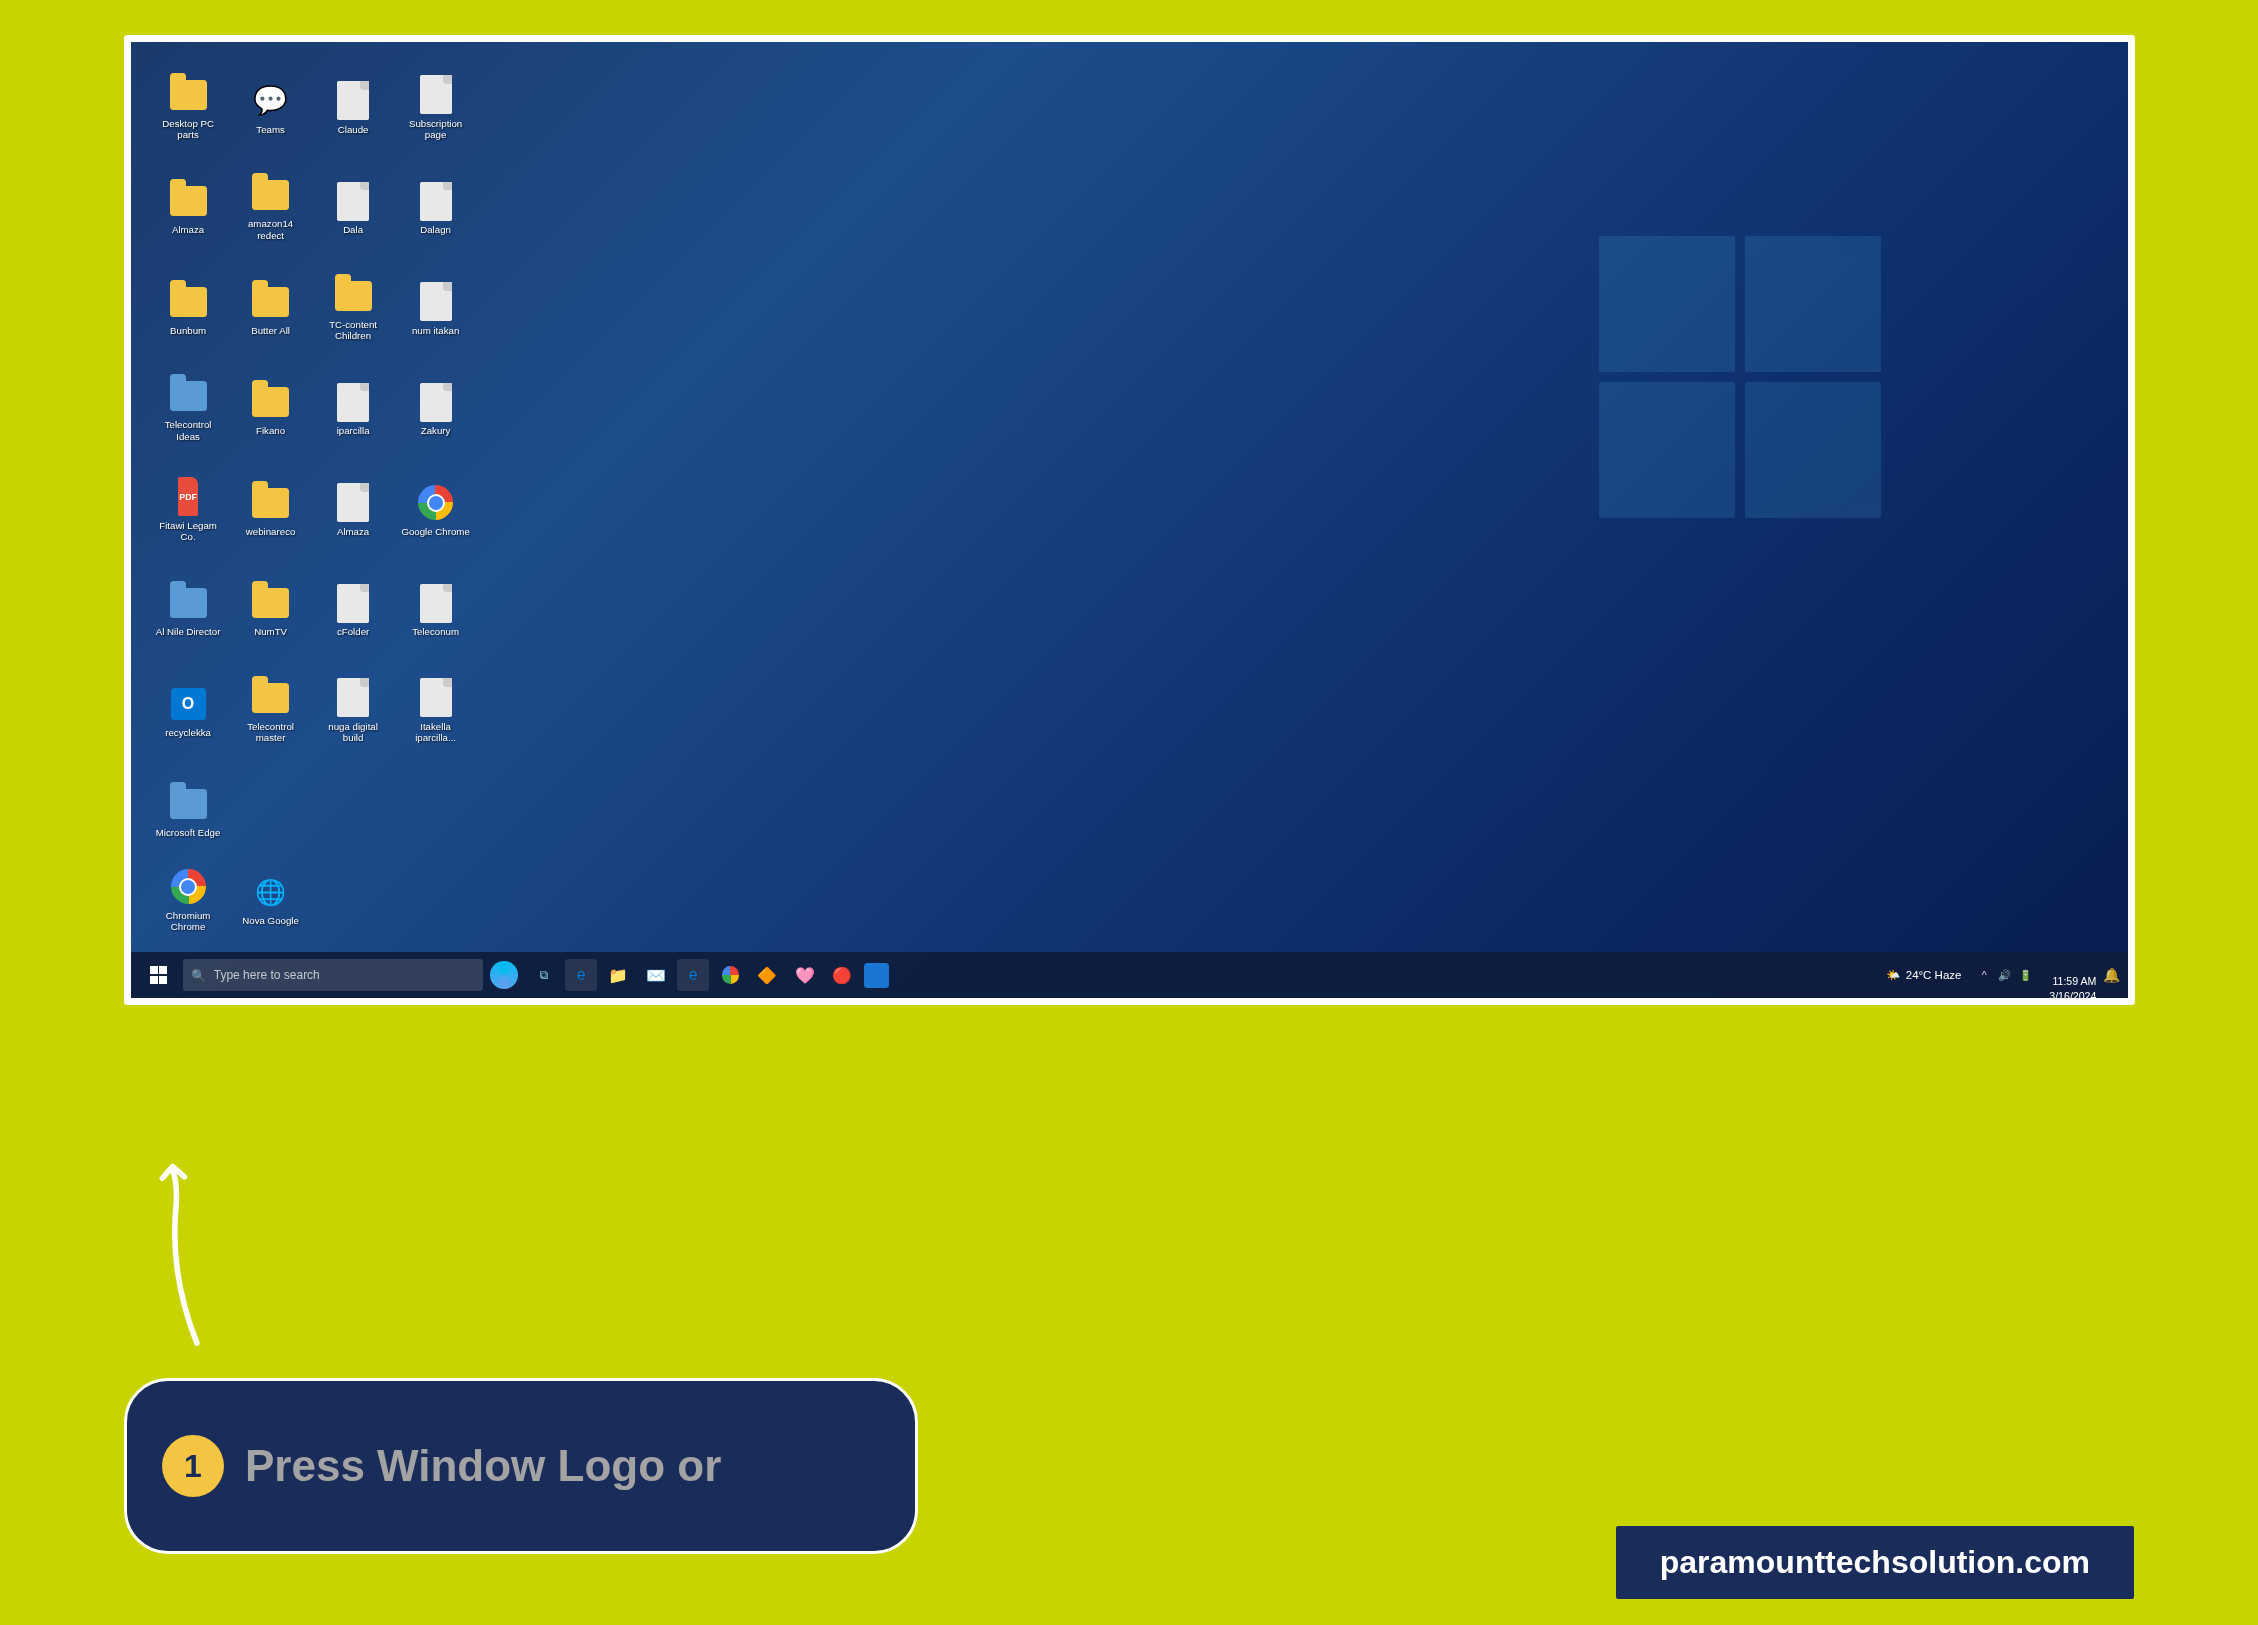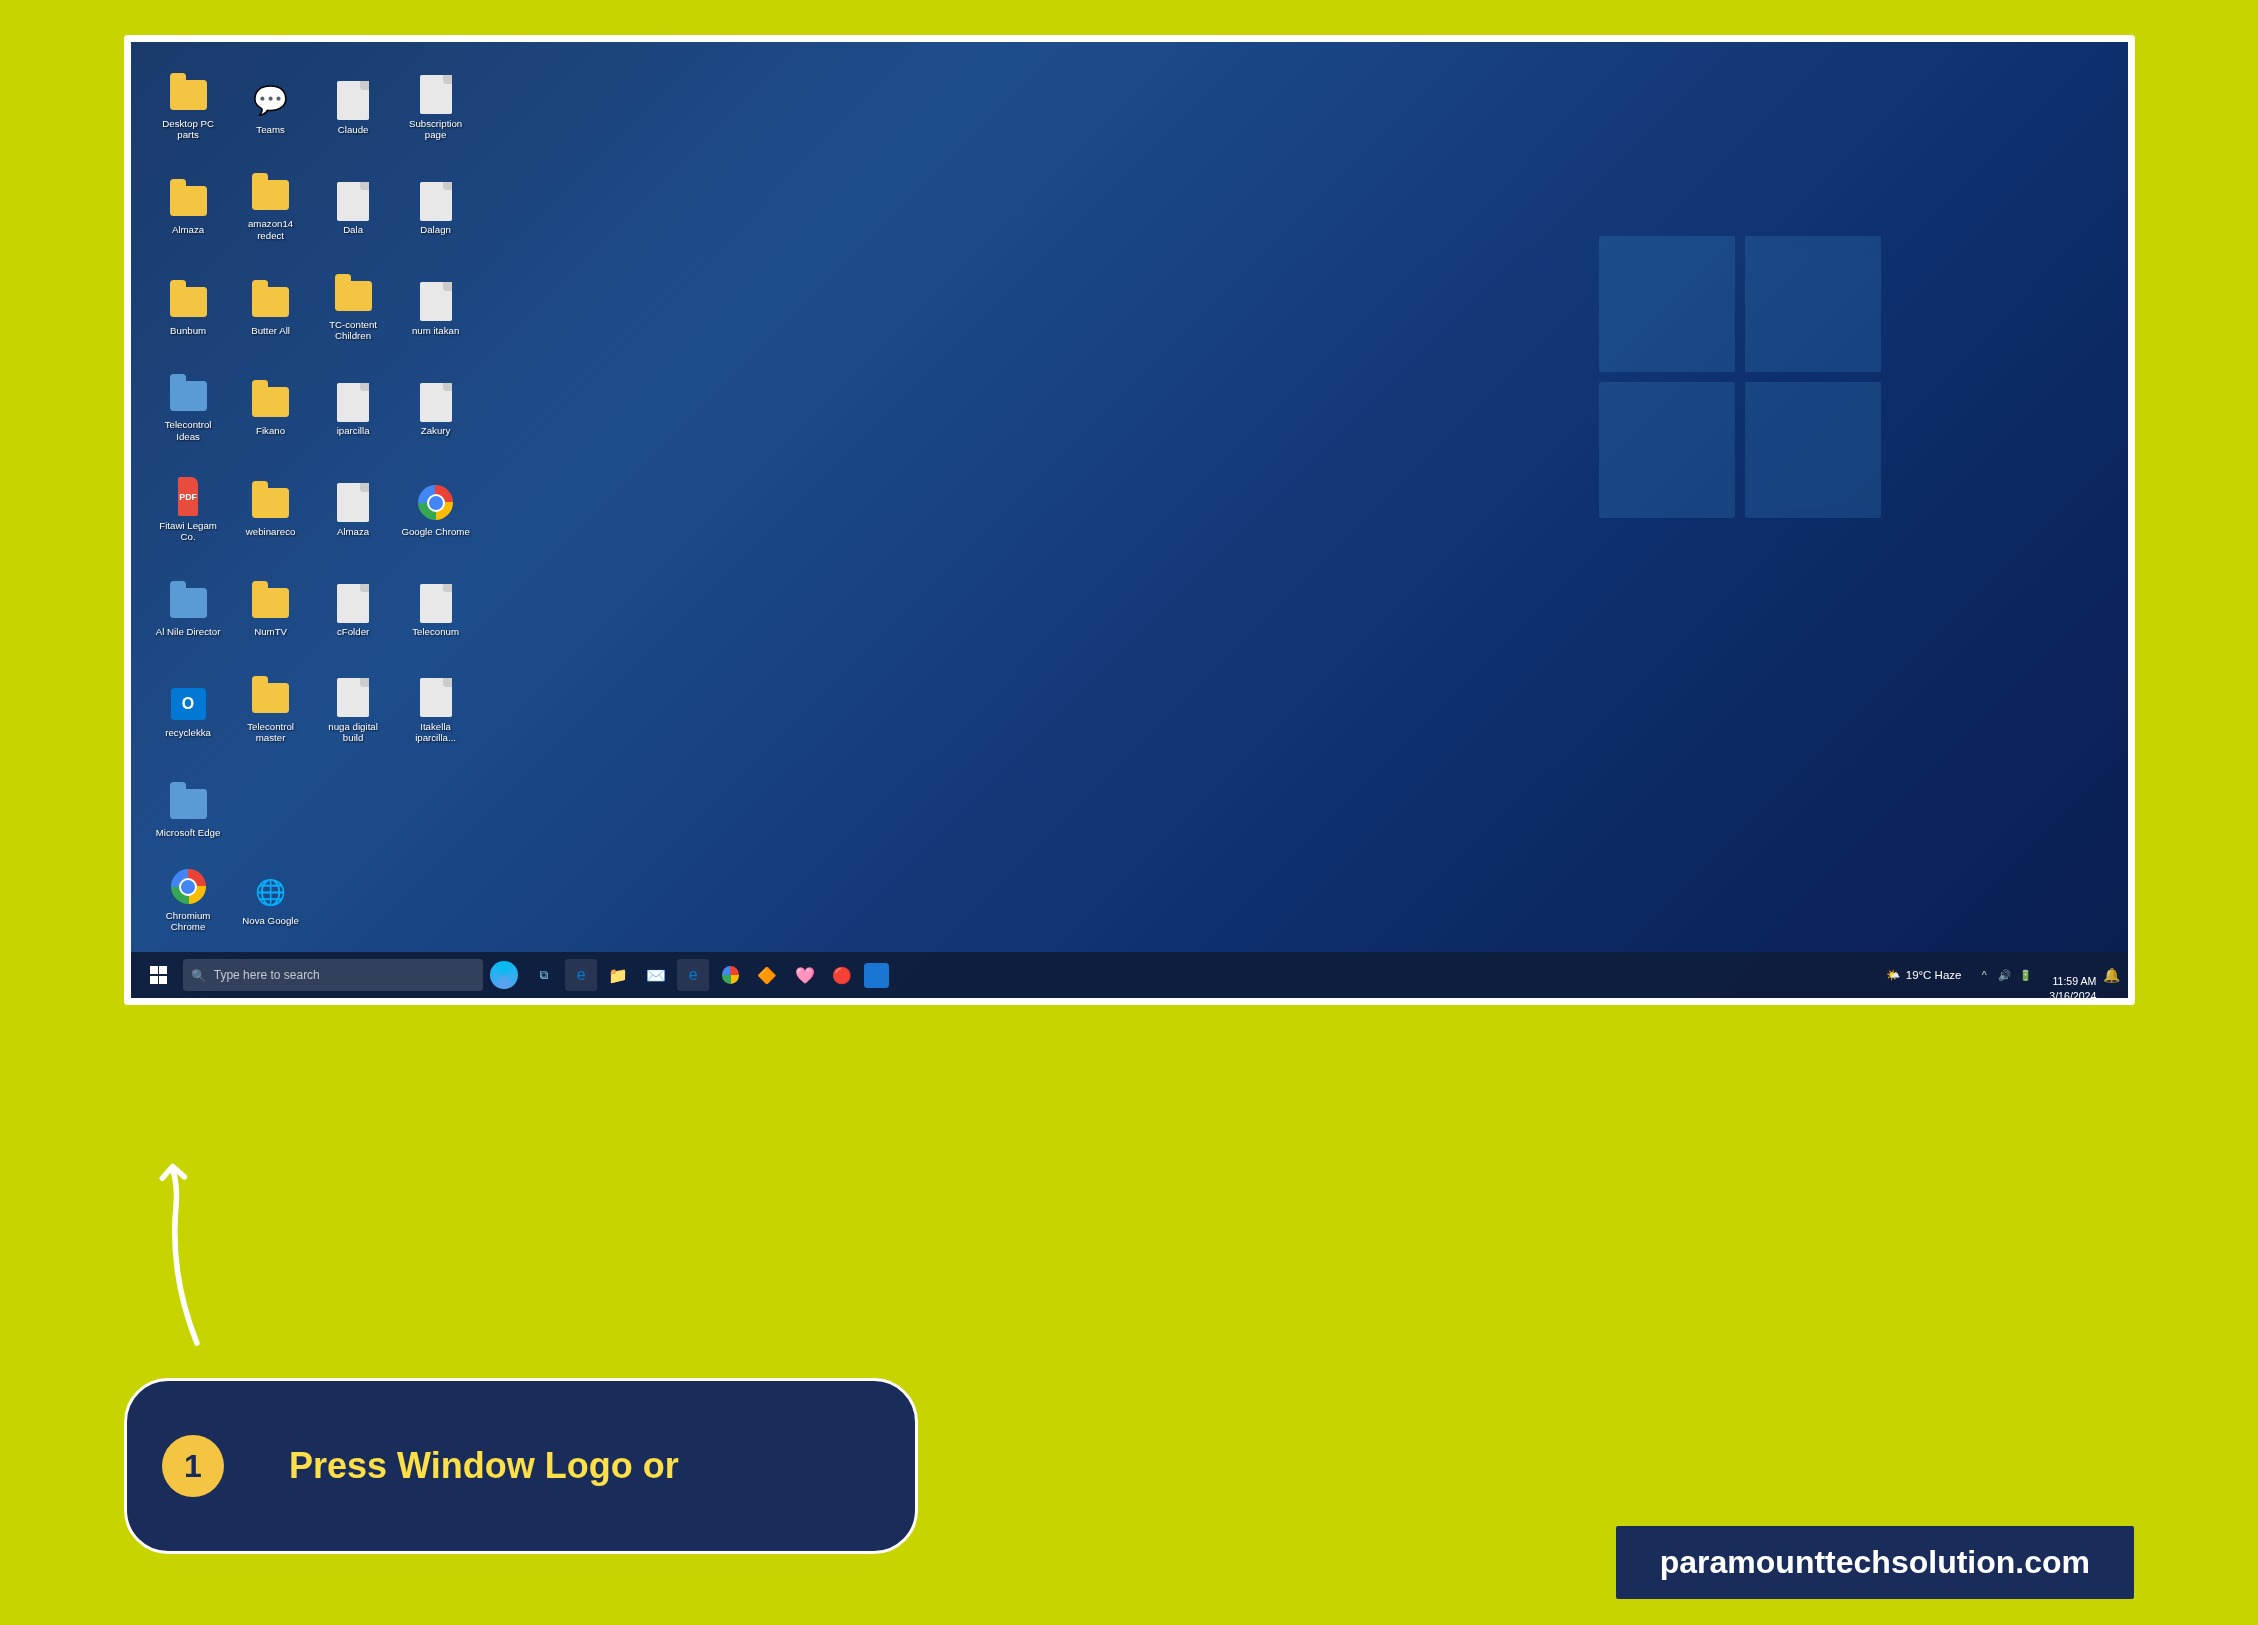--- a/index.html
+++ b/index.html
@@ -314,25 +314,24 @@
       display: flex;
       align-items: center;
       justify-content: center;
       font-size: 32px;
       font-weight: bold;
       color: #1a2d5a;
       flex-shrink: 0;
     }
 
     .instruction-text {
-      color: #fde047;
-      font-size: 36px;
+      color: #a3a3a3;
+      font-size: 44px;
       font-weight: bold;
       line-height: 1.2;
-      margin-left: 44px;
     }
 
     
     .website-footer {
       position: absolute;
       bottom: 26.5px;
       right: 124px;
       background: #1a2d5a;
       border-radius: 2px;
       padding: 17.6px 44px;
@@ -628,21 +627,21 @@
         </div>
         <div class="taskbar-icon" style="font-size:16px;">🔶</div>
         <div class="taskbar-icon" style="font-size:16px;">🩷</div>
         <div class="taskbar-icon" style="font-size:16px;">🔴</div>
         <div class="taskbar-icon" style="background:#1976d2;border-radius:3.5px;width:25px;height:25px;"></div>
       </div>
 
       <div class="taskbar-right">
         <div class="weather-info">
           <span>🌤️</span>
-          <span>19°C Haze</span>
+          <span>24°C Haze</span>
         </div>
         <div class="system-tray">
           <div class="tray-icon">^</div>
           <div class="tray-icon">🔊</div>
           <div class="tray-icon">🔋</div>
         </div>
         <div class="time-display">
           <div>11:59 AM</div>
           <div>3/16/2024</div>
         </div>

